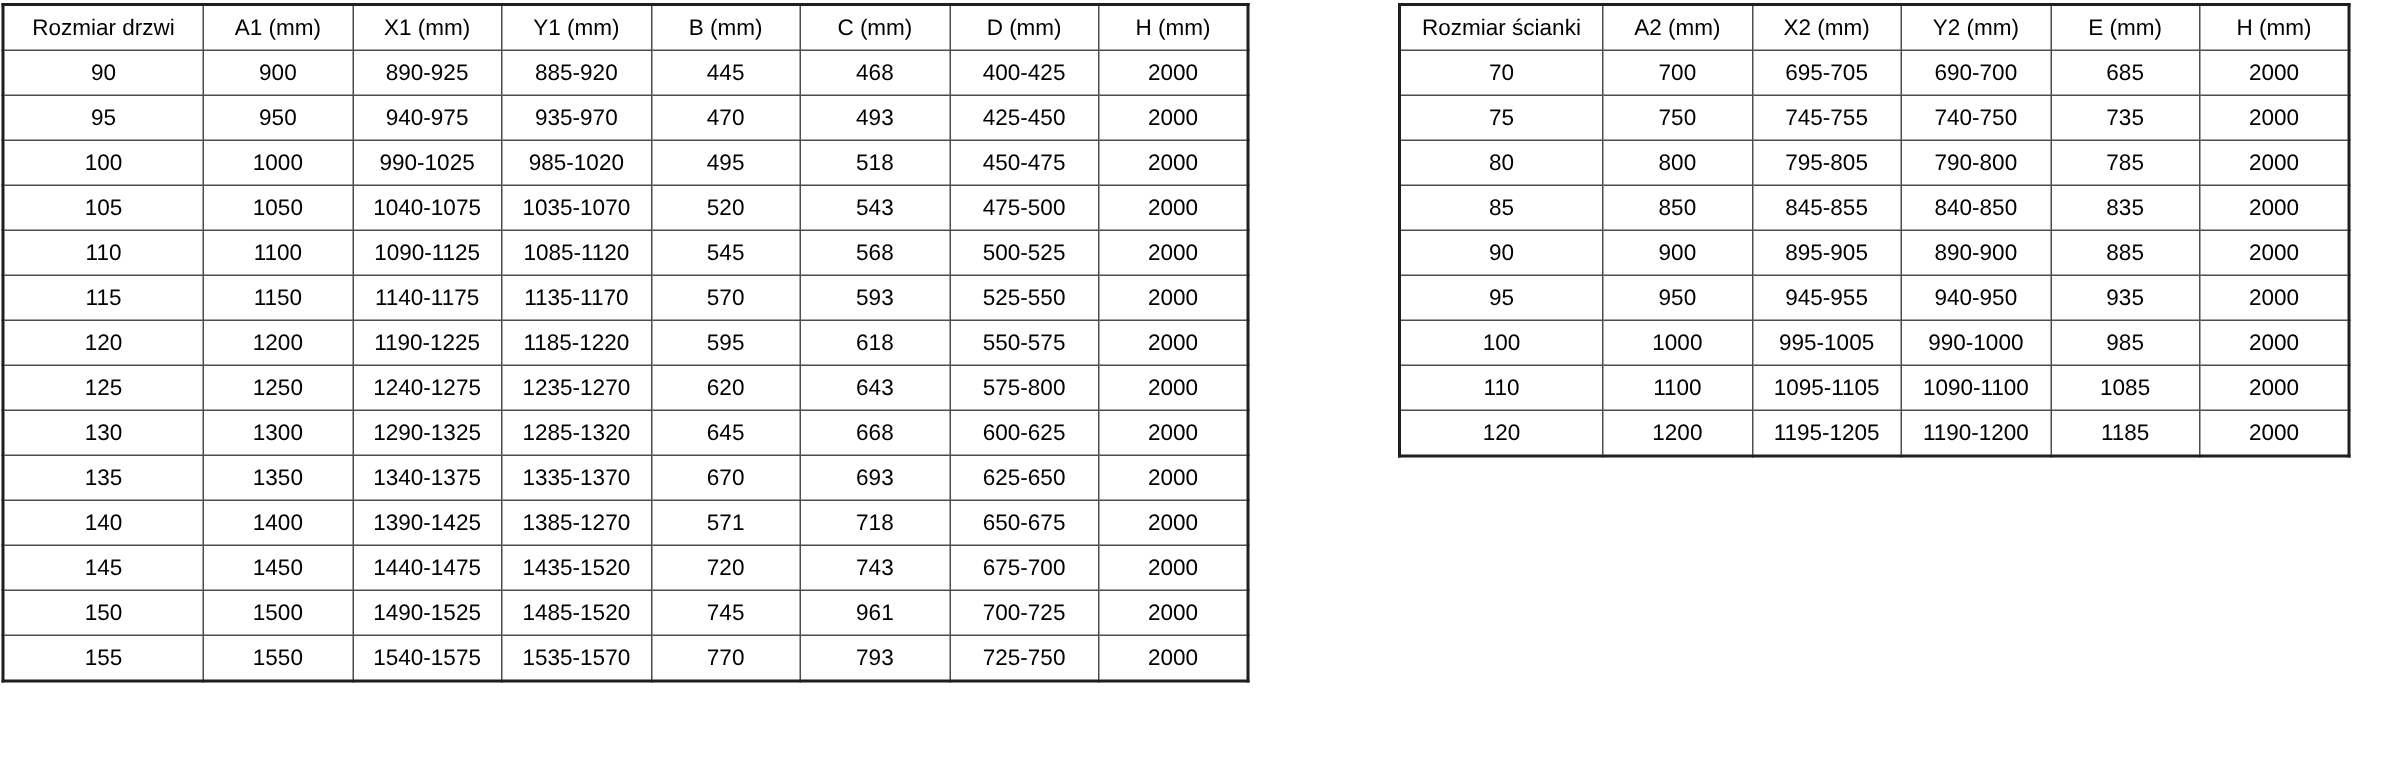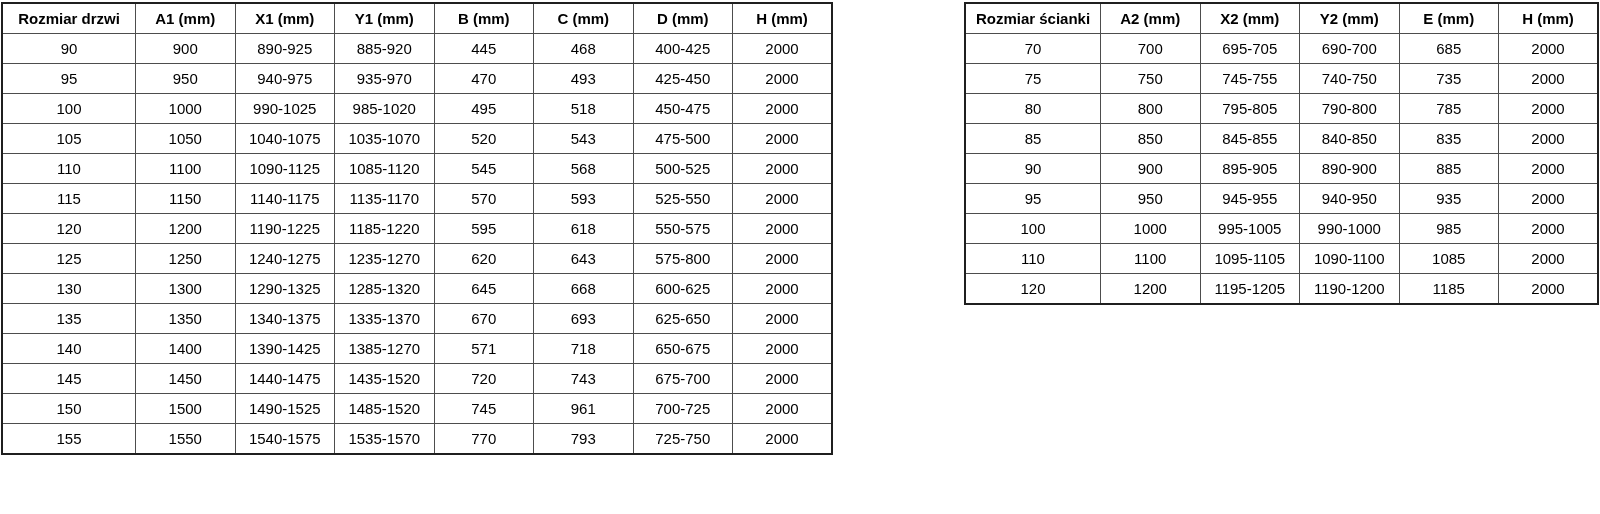--- a/index.html
+++ b/index.html
@@ -17,33 +17,33 @@
   }
   table.dim-table {
     position: absolute;
     top: 2px;
     border-collapse: collapse;
     table-layout: fixed;
     border: 2px solid #1f1f1f;
     background: #ffffff;
   }
   #door-table { left: 1px;   width: 832px; }
-  #wall-table { left: 932px; width: 635px; margin-left: 32px; }
+  #wall-table { left: 932px; width: 635px; }
   .dim-table th, .dim-table td {
     border: 1px solid #4d4d4d;
     text-align: center;
     vertical-align: middle;
     height: 29px;
     padding: 0 2px;
     font-size: 15px;
     color: #000000;
     white-space: nowrap;
     overflow: hidden;
   }
-  .dim-table th { font-weight: bold; text-align: center; }
+  .dim-table th { font-weight: normal; text-align: center; }
   #door-table th:first-child { width: 128px; }
   #wall-table th:first-child { width: 130px; }
 </style>
 </head>
 <body>
 
 <div class="page">
   <table id="door-table" class="dim-table">
       <thead>
         <tr>

